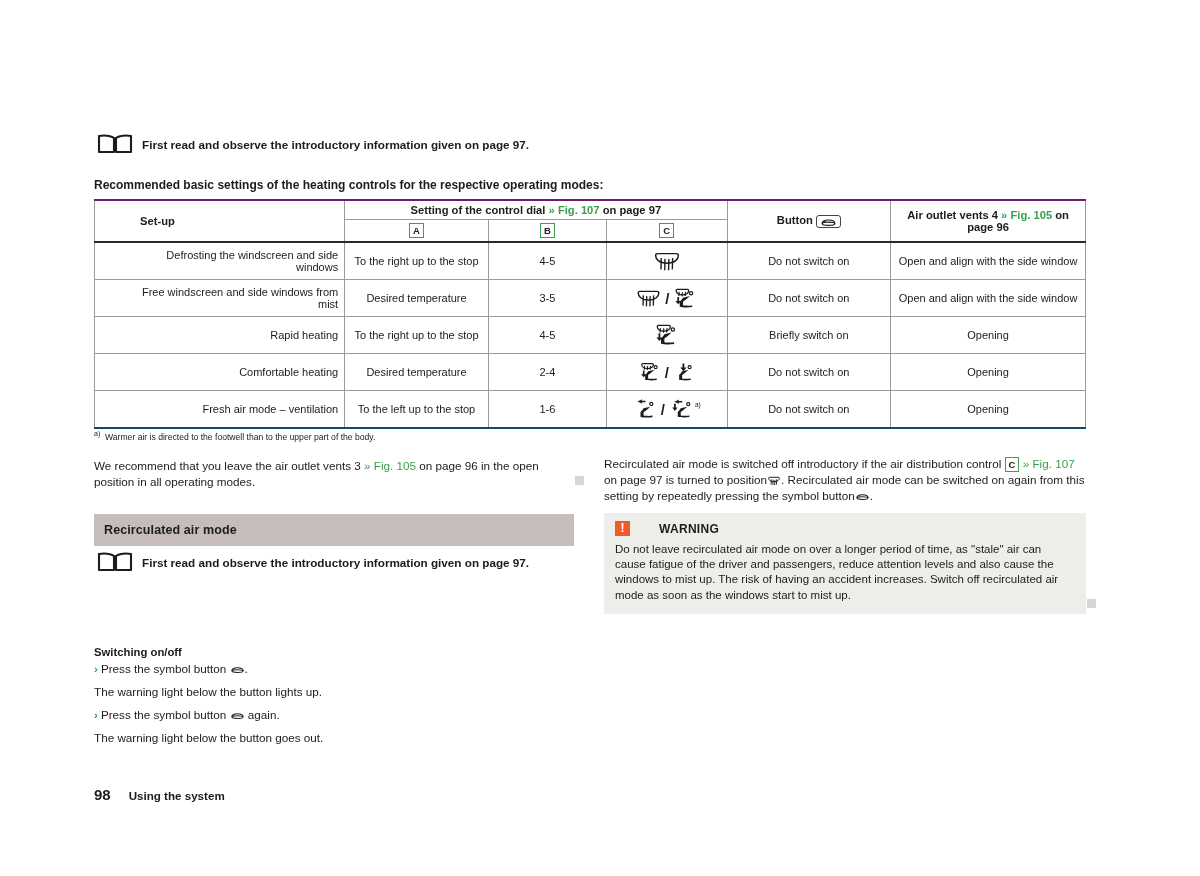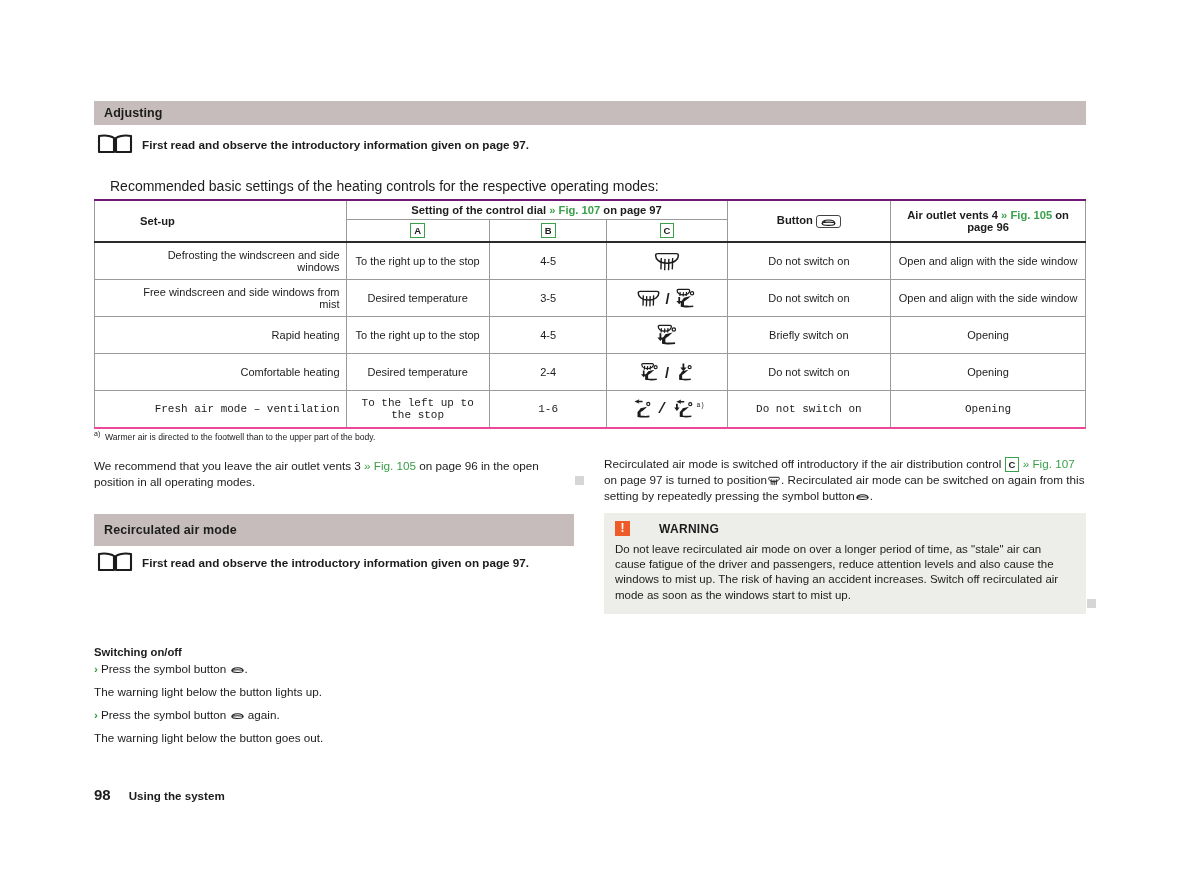--- a/index.html
+++ b/index.html
@@ -55,25 +55,24 @@
     white-space: nowrap;
   }
   #note-1 { left: 96px; top: 132px; }
   #note-2 { left: 96px; top: 550px; }
 
   
   .intro-line {
     position: absolute;
     left: 94px;
     top: 178px;
-    font-size: 14px;
-    font-weight: normal;
+    font-size: 12px;
+    font-weight: bold;
     color: #1c1c1c;
     white-space: nowrap;
-    margin-left: 16px;
   }
 
   
   table.settings {
     position: absolute;
     left: 94px;
     top: 199px;
     width: 992px;
     border-collapse: collapse;
     font-size: 11px;
@@ -88,21 +87,21 @@
   table.settings thead th {
     font-weight: bold;
     text-align: center;
     font-size: 11.2px;
   }
   table.settings thead tr:last-child th,
   table.settings thead th.spanfull {
     border-bottom: 2px solid #2b2b2b;
   }
   table.settings .outer-top td, table.settings .outer-top th { border-top: 2px solid #701a75; }
-  table.settings tbody tr:last-child td { border-bottom: 2px solid #ec4899; font-family: Liberation Mono, monospace; }
+  table.settings tbody tr:last-child td { border-bottom: 2px solid #0c4a6e; }
   table.settings .c-setup { width: 224px; text-align: left; padding-left: 45px; }
   table.settings .c-a { width: 144px; text-align: center; }
   table.settings .c-b { width: 122px; text-align: center; }
   table.settings .c-c { width: 122px; text-align: center; }
   table.settings .c-btn { width: 172px; text-align: center; }
   table.settings .c-vent { width: 208px; text-align: center; }
   table.settings tbody td { height: 30px; }
   table.settings tbody td.c-setup { text-align: right; }
   .greenlink { color: #3aa04a; }
 
@@ -257,23 +256,20 @@
     font-weight: bold;
     color: #1c1c1c;
     margin-left: 18px;
   }
 </style>
 </head>
 <body>
 
 <div class="page">
 
-  <div class="section-bar" id="bar-adjusting">
-    <span class="title">Adjusting</span>
-  </div>
 
   <div class="book-note" id="note-1">
     <span class="book-icon">
       <svg viewBox="0 0 38 24" width="38" height="24" aria-hidden="true">
         <path d="M3 4 L3 20 L18 20 L18 6 C18 6 12 2 3 4 Z" fill="none" stroke="#1c1c1c" stroke-width="2.1" stroke-linejoin="round"></path>
         <path d="M35 4 L35 20 L20 20 L20 6 C20 6 26 2 35 4 Z" fill="none" stroke="#1c1c1c" stroke-width="2.1" stroke-linejoin="round"></path>
         <path d="M18 6 L19 7 L20 6" fill="none" stroke="#1c1c1c" stroke-width="2.1"></path>
       </svg>
     </span>
     <span class="note-text">First read and observe the introductory information given on page 97.</span>

